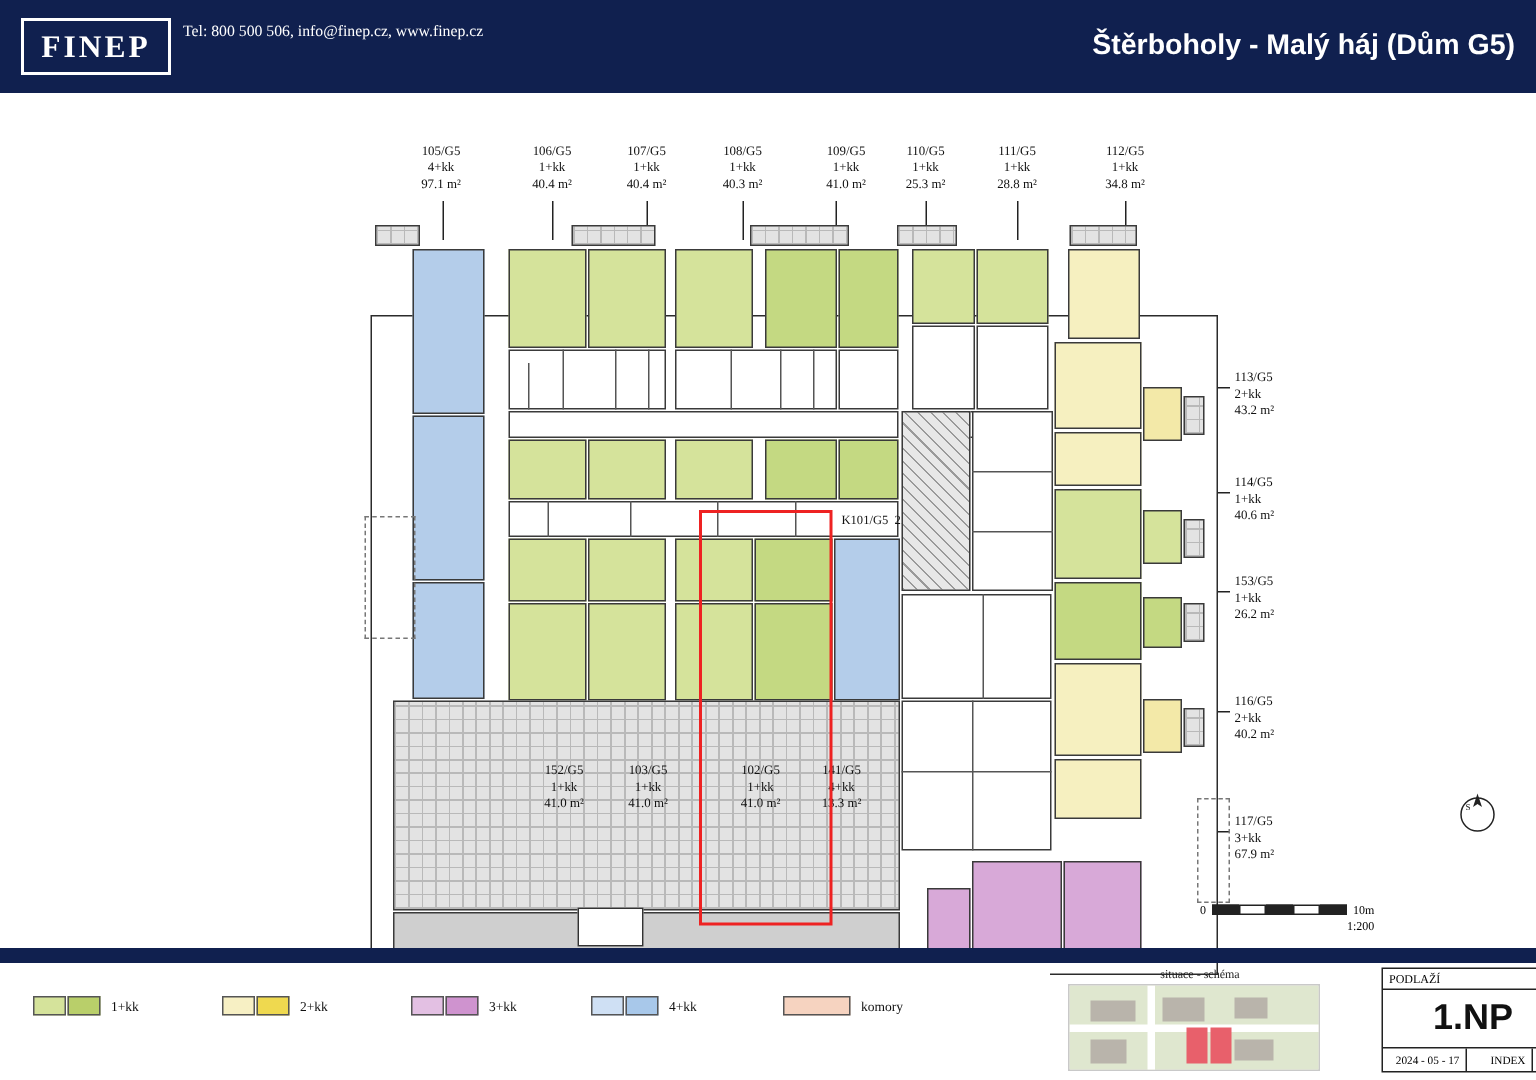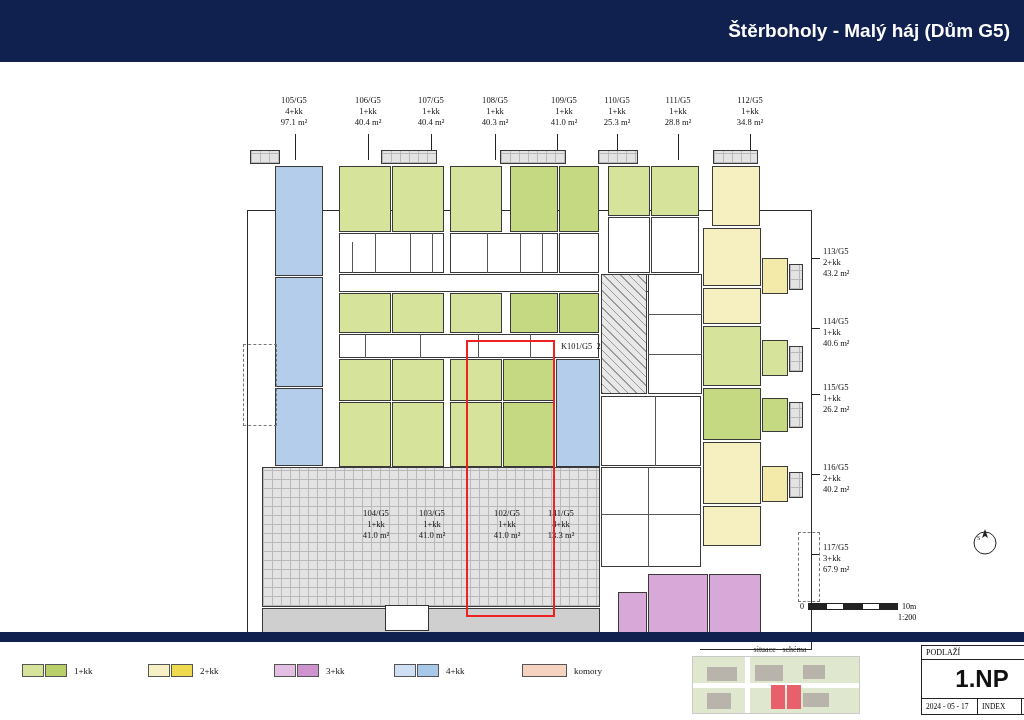--- a/index.html
+++ b/index.html
@@ -118,21 +118,21 @@
   }
   .legend-item { position: absolute; display: flex; align-items: center; }
   .sw { width: 22px; height: 13px; border: 1px solid #555; }
   .sw2 { width: 22px; height: 13px; border: 1px solid #555; margin-left: 1px; }
   .legend-label {
     margin-left: 7px; font-size: 9px; font-family: "Liberation Serif", serif; color: #111;
   }
 
   
   .situace {
-    position: absolute; left: 692px; top: 645px; width: 176px; height: 70px;
+    position: absolute; left: 712px; top: 645px; width: 176px; height: 70px;
   }
   .situace-title {
     font-size: 8px; font-family: "Liberation Serif", serif; color: #222; text-align: center;
   }
   .situace-img {
     position: relative; margin-top: 2px; width: 168px; height: 58px;
     background: #efeee9; border: 1px solid #c9c9c9; overflow: hidden;
   }
   .s-blk { position: absolute; background: #b9b4ab; }
   .s-red { position: absolute; background: #e8606b; }
@@ -149,41 +149,45 @@
     font-family: "Liberation Serif", serif; padding-left: 4px; line-height: 14px;
   }
   .pod-big {
     height: 38px; display: flex; align-items: center; justify-content: center;
     font-family: "Liberation Sans", sans-serif; font-size: 24px; font-weight: 700; color: #111;
   }
   .pod-foot {
     height: 16px; border-top: 1px solid #222; display: flex; font-size: 7.5px;
     font-family: "Liberation Serif", serif; line-height: 15px;
   }
-  .pod-foot div { padding: 0 4px; }
+  .pod-foot div { padding: 0 4px; text-align: right; }
   .pod-foot .c1 { width: 56px; border-right: 1px solid #222; }
   .pod-foot .c2x { width: 44px; border-right: 1px solid #222; }
   .pod-foot .c3 { width: 20px; text-align: center; }
 
   
   .k101 {
     position: absolute; font-family: "Liberation Serif", serif; font-size: 8.4px; color: #111;
     white-space: nowrap;
   }
   .dash-box {
     position: absolute; border: 1px dashed #777;
   }
 </style>
 </head>
 <body>
 
 <div class="page">
 
   <div class="header">
+    <div class="logo-box">
+      <span class="logo-text">FINEP</span>
+    </div>
     <div class="addr">
+      <div>Tel: 800 500 506, info@finep.cz, www.finep.cz</div>
     </div>
     <div class="project-title">Štěrboholy - Malý háj (Dům G5)</div>
   </div>
 
   <div class="plan-area">
 
     <div class="ulabel" style="left:266px; top:33px; width:56px;">
       <div class="id">105/G5</div>
       <div>4+kk</div>
       <div>97.1 m²</div>
@@ -237,21 +241,21 @@
       <div class="id">113/G5</div>
       <div>2+kk</div>
       <div>43.2 m²</div>
     </div>
     <div class="ulabel left" style="left:823px; top:254px;font-family:Liberation Serif, serif;">
       <div class="id">114/G5</div>
       <div>1+kk</div>
       <div>40.6 m²</div>
     </div>
     <div class="ulabel left" style="left:823px; top:320px;">
-      <div class="id">115/G5</div>
+      <div class="id">153/G5</div>
       <div>1+kk</div>
       <div>26.2 m²</div>
     </div>
     <div class="ulabel left" style="left:823px; top:400px;">
       <div class="id">116/G5</div>
       <div>2+kk</div>
       <div>40.2 m²</div>
     </div>
     <div class="ulabel left" style="left:823px; top:480px;">
       <div class="id">117/G5</div>
@@ -326,21 +330,21 @@
     <div class="rm g1b" style="left:450px; top:340px; width:52px; height:65px;"></div>
     <div class="rm g1" style="left:503px; top:340px; width:52px; height:65px;"></div>
 
     <div class="rm b4" style="left:275px; top:326px; width:48px; height:78px;"></div>
 
     <div class="rm hatch" style="left:262px; top:405px; width:338px; height:140px;"></div>
     <div class="rm gy2" style="left:262px; top:546px; width:338px; height:40px;"></div>
     <div class="rm wh" style="left:385px; top:543px; width:44px; height:26px; border:1px solid #333;"></div>
 
     <div class="ulabel" style="left:352px; top:446px; width:48px;">
-      <div class="id">104/G5</div>
+      <div class="id">152/G5</div>
       <div>1+kk</div>
       <div>41.0 m²</div>
     </div>
     <div class="ulabel" style="left:408px; top:446px; width:48px;">
       <div class="id">103/G5</div>
       <div>1+kk</div>
       <div>41.0 m²</div>
     </div>
     <div class="ulabel" style="left:483px; top:446px; width:48px;">
       <div class="id">102/G5</div>

